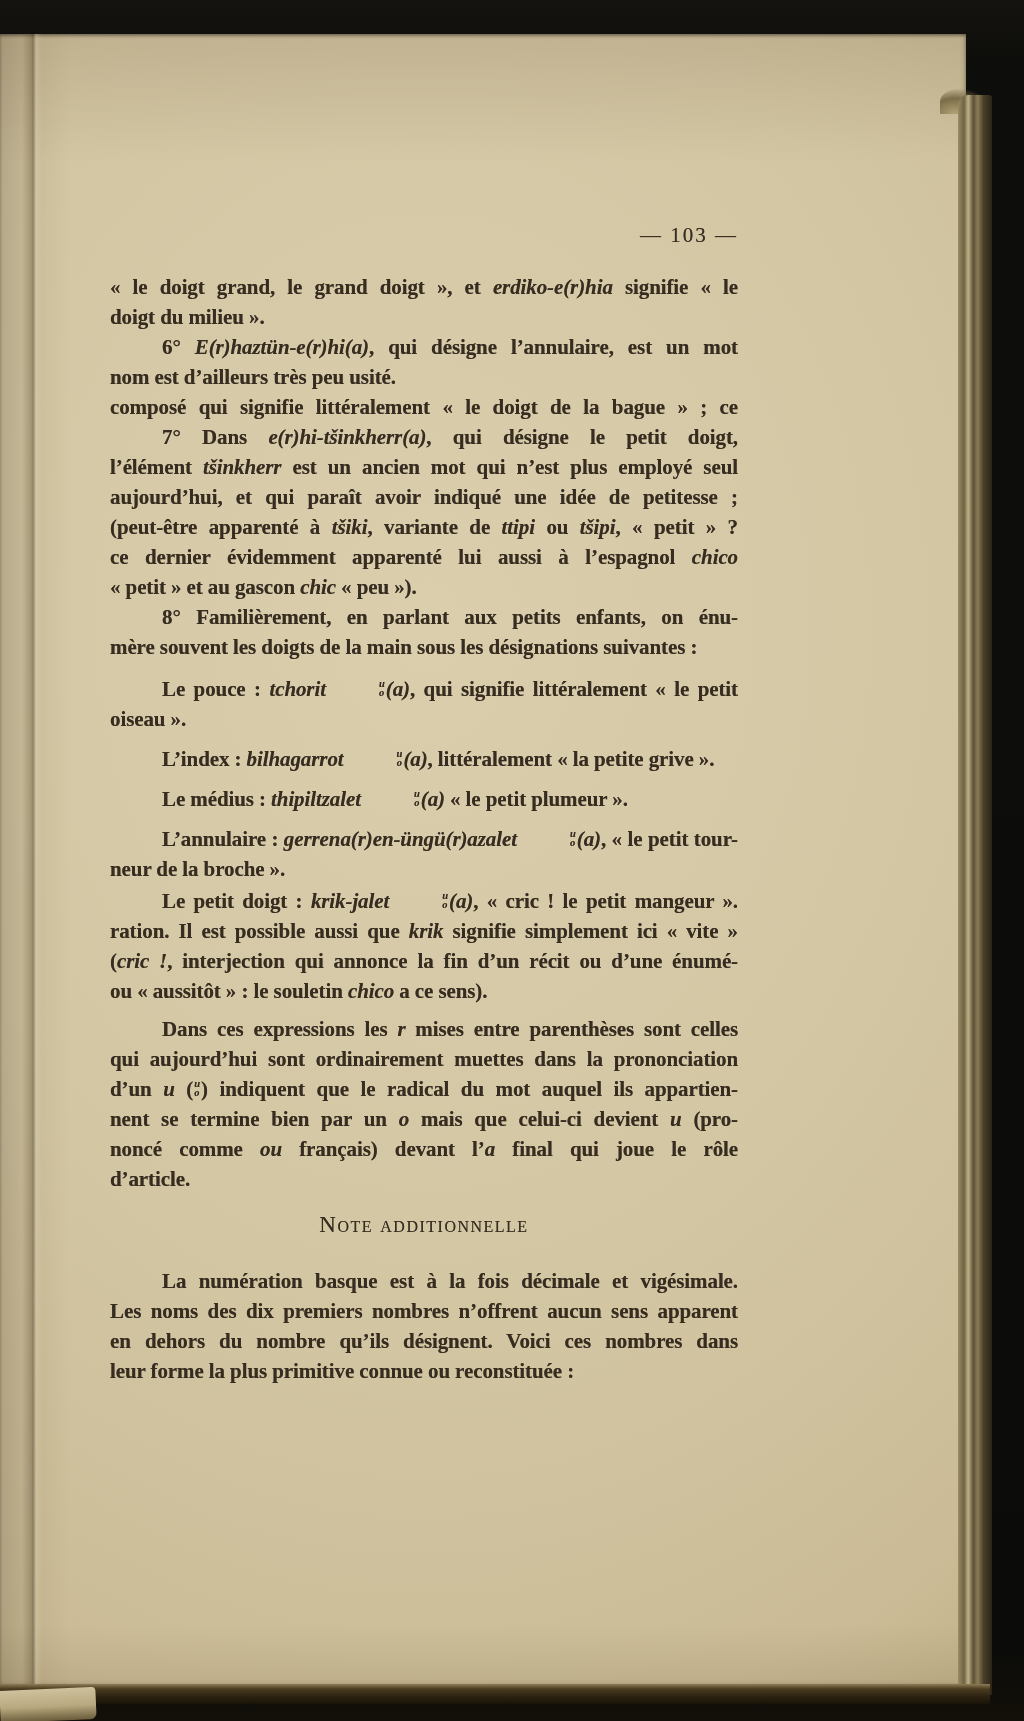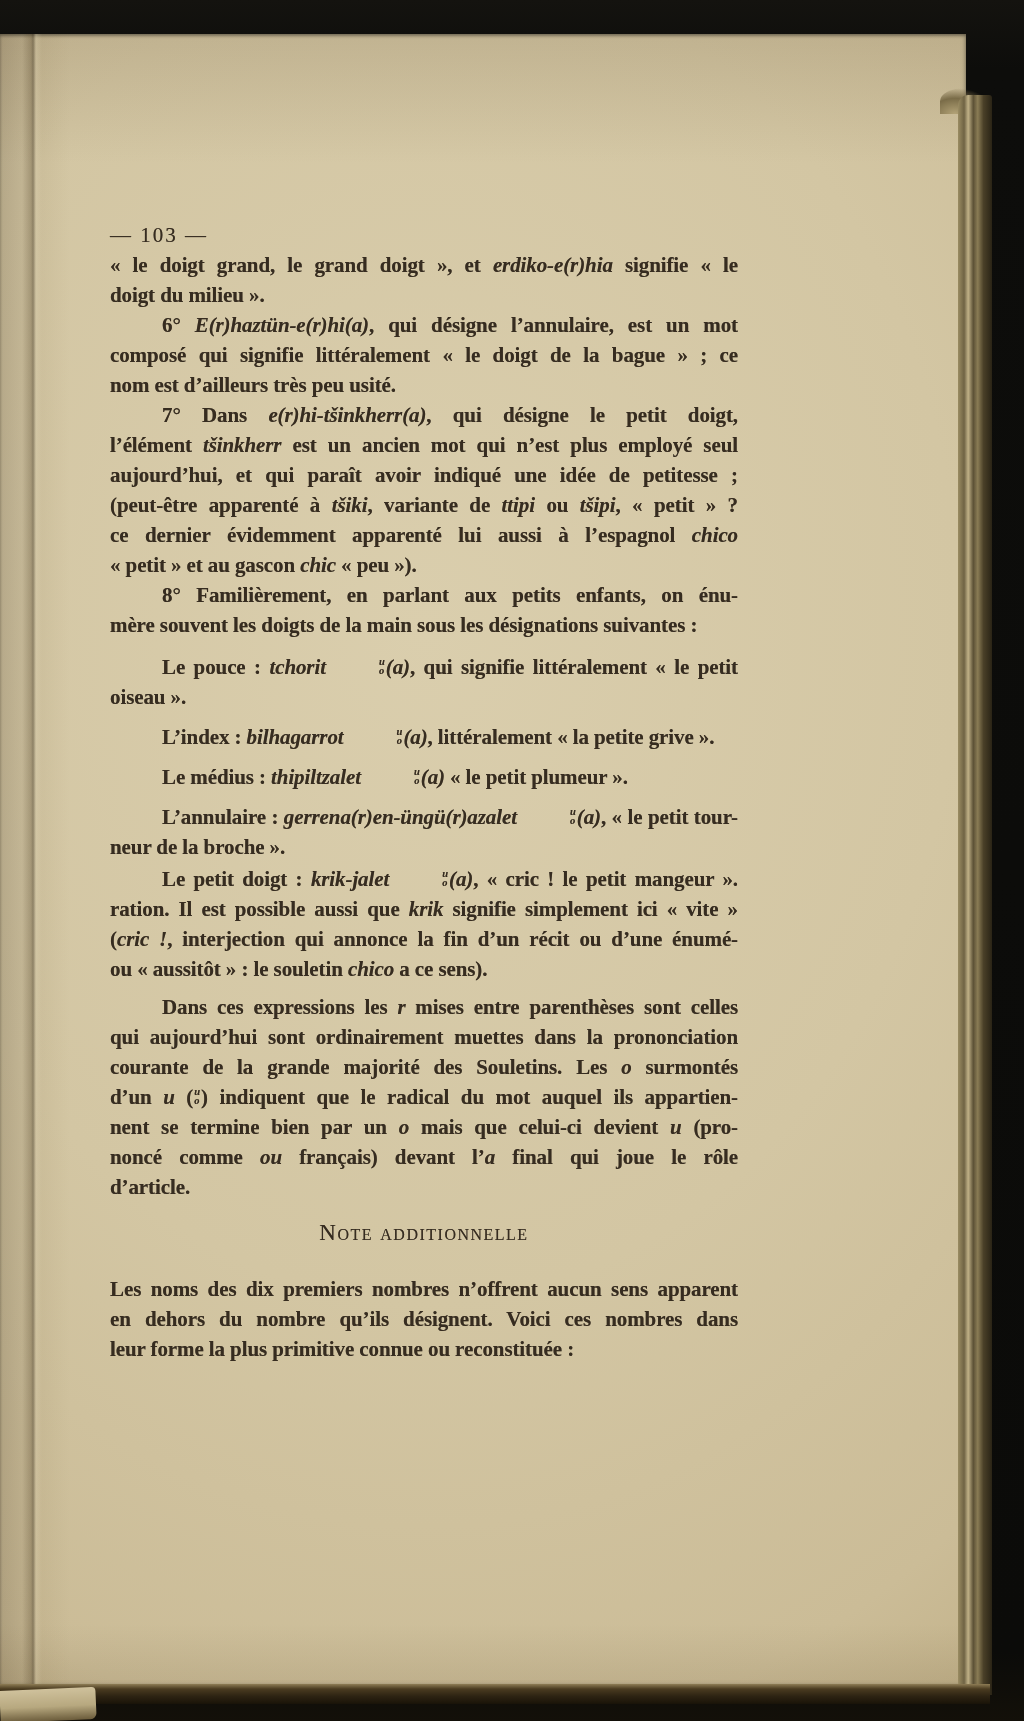--- a/index.html
+++ b/index.html
@@ -51,21 +51,21 @@
     transform:rotate(-2.5deg);
     border-radius:0 4px 6px 0;
   }
   .text-block{
     position:absolute;left:110px;top:220px;width:628px;
     color:var(--ink);
     font-size:21px;line-height:30px;letter-spacing:-0.1px;
     text-shadow:0 0 0.5px rgba(54,44,32,.55);
   }
   .page-number{
-    text-align:left;letter-spacing:2px;
+    text-align:right;letter-spacing:2px;margin-bottom:22px;
   }
   .para{text-align:left;font-weight:bold;}
   .line{min-height:30px;}
   .line.just{text-align:justify;text-align-last:justify;-moz-text-align-last:justify;}
   .line.first{text-indent:52px;}
   .it{font-style:italic;}
   .uo{
     display:inline-block;text-align:center;
     font-size:.5em;line-height:.82;font-style:italic;
     margin:0 1px;letter-spacing:0;
@@ -89,22 +89,22 @@
 
   <div class="text-block">
     <div class="page-number">— 103 —</div>
 
   <div class="para">
         <div class="line just"><span>« le doigt grand, le grand doigt », et </span><span class="it">erdiko-e(r)hia</span><span> signifie « le</span></div>
         <div class="line"><span>doigt du milieu ».</span></div>
       </div>
       <div class="para">
         <div class="line just first"><span>6° </span><span class="it">E(r)haztün-e(r)hi(a)</span><span>, qui désigne l’annulaire, est un mot</span></div>
+        <div class="line"><span>nom est d’ailleurs très peu usité.</span></div>
         <div class="line just"><span>composé qui signifie littéralement « le doigt de la bague » ; ce</span></div>
-        <div class="line"><span>nom est d’ailleurs très peu usité.</span></div>
       </div>
       <div class="para">
         <div class="line just first"><span>7° Dans </span><span class="it">e(r)hi-tšinkherr(a)</span><span>, qui désigne le petit doigt,</span></div>
         <div class="line just"><span>l’élément </span><span class="it">tšinkherr</span><span> est un ancien mot qui n’est plus employé seul</span></div>
         <div class="line just"><span>aujourd’hui, et qui paraît avoir indiqué une idée de petitesse ;</span></div>
         <div class="line just"><span>(peut-être apparenté à </span><span class="it">tšiki</span><span>, variante de </span><span class="it">ttipi</span><span> ou </span><span class="it">tšipi</span><span>, « petit » ?</span></div>
         <div class="line just"><span>ce dernier évidemment apparenté lui aussi à l’espagnol </span><span class="it">chico</span></div>
         <div class="line"><span>« petit » et au gascon </span><span class="it">chic</span><span> « peu »).</span></div>
       </div>
       <div class="para">
@@ -127,26 +127,26 @@
       </div>
       <div class="para" style="margin-top: 2px;">
         <div class="line just first"><span>Le petit doigt : </span><span class="it">krik-jalet</span><span class="uo"><span>u</span><span>o</span></span><span class="it">(a)</span><span>, « cric ! le petit mangeur ».</span></div>
         <div class="line just"><span>ration. Il est possible aussi que </span><span class="it">krik</span><span> signifie simplement ici « vite »</span></div>
         <div class="line just"><span>(</span><span class="it">cric !</span><span>, interjection qui annonce la fin d’un récit ou d’une énumé-</span></div>
         <div class="line"><span>ou « aussitôt » : le souletin </span><span class="it">chico</span><span> a ce sens).</span></div>
       </div>
       <div class="para" style="margin-top: 8px;">
         <div class="line just first"><span>Dans ces expressions les </span><span class="it">r</span><span> mises entre parenthèses sont celles</span></div>
         <div class="line just"><span>qui aujourd’hui sont ordinairement muettes dans la prononciation</span></div>
-        <div class="line just"><span>courante de la grande majorité des Souletins. Les </span><span class="it">o</span><span> surmontés</span></div>
         <div class="line just"><span>d’un </span><span class="it">u</span><span> (</span><span class="uo"><span>u</span><span>o</span></span><span>) indiquent que le radical du mot auquel ils appartien-</span></div>
         <div class="line just"><span>nent se termine bien par un </span><span class="it">o</span><span> mais que celui-ci devient </span><span class="it">u</span><span> (pro-</span></div>
         <div class="line just"><span>noncé comme </span><span class="it">ou</span><span> français) devant l’</span><span class="it">a</span><span> final qui joue le rôle</span></div>
         <div class="line"><span>d’article.</span></div>
       </div>
       <div class="note-heading">Note additionnelle</div>
       <div class="para">
+        <div class="line just first"><span>La numération basque est à la fois décimale et vigésimale.</span></div>
         <div class="line just"><span>Les noms des dix premiers nombres n’offrent aucun sens apparent</span></div>
         <div class="line just"><span>en dehors du nombre qu’ils désignent. Voici ces nombres dans</span></div>
         <div class="line"><span>leur forme la plus primitive connue ou reconstituée :</span></div>
       </div>
     </div>
 </div>
 
 </body></html>

